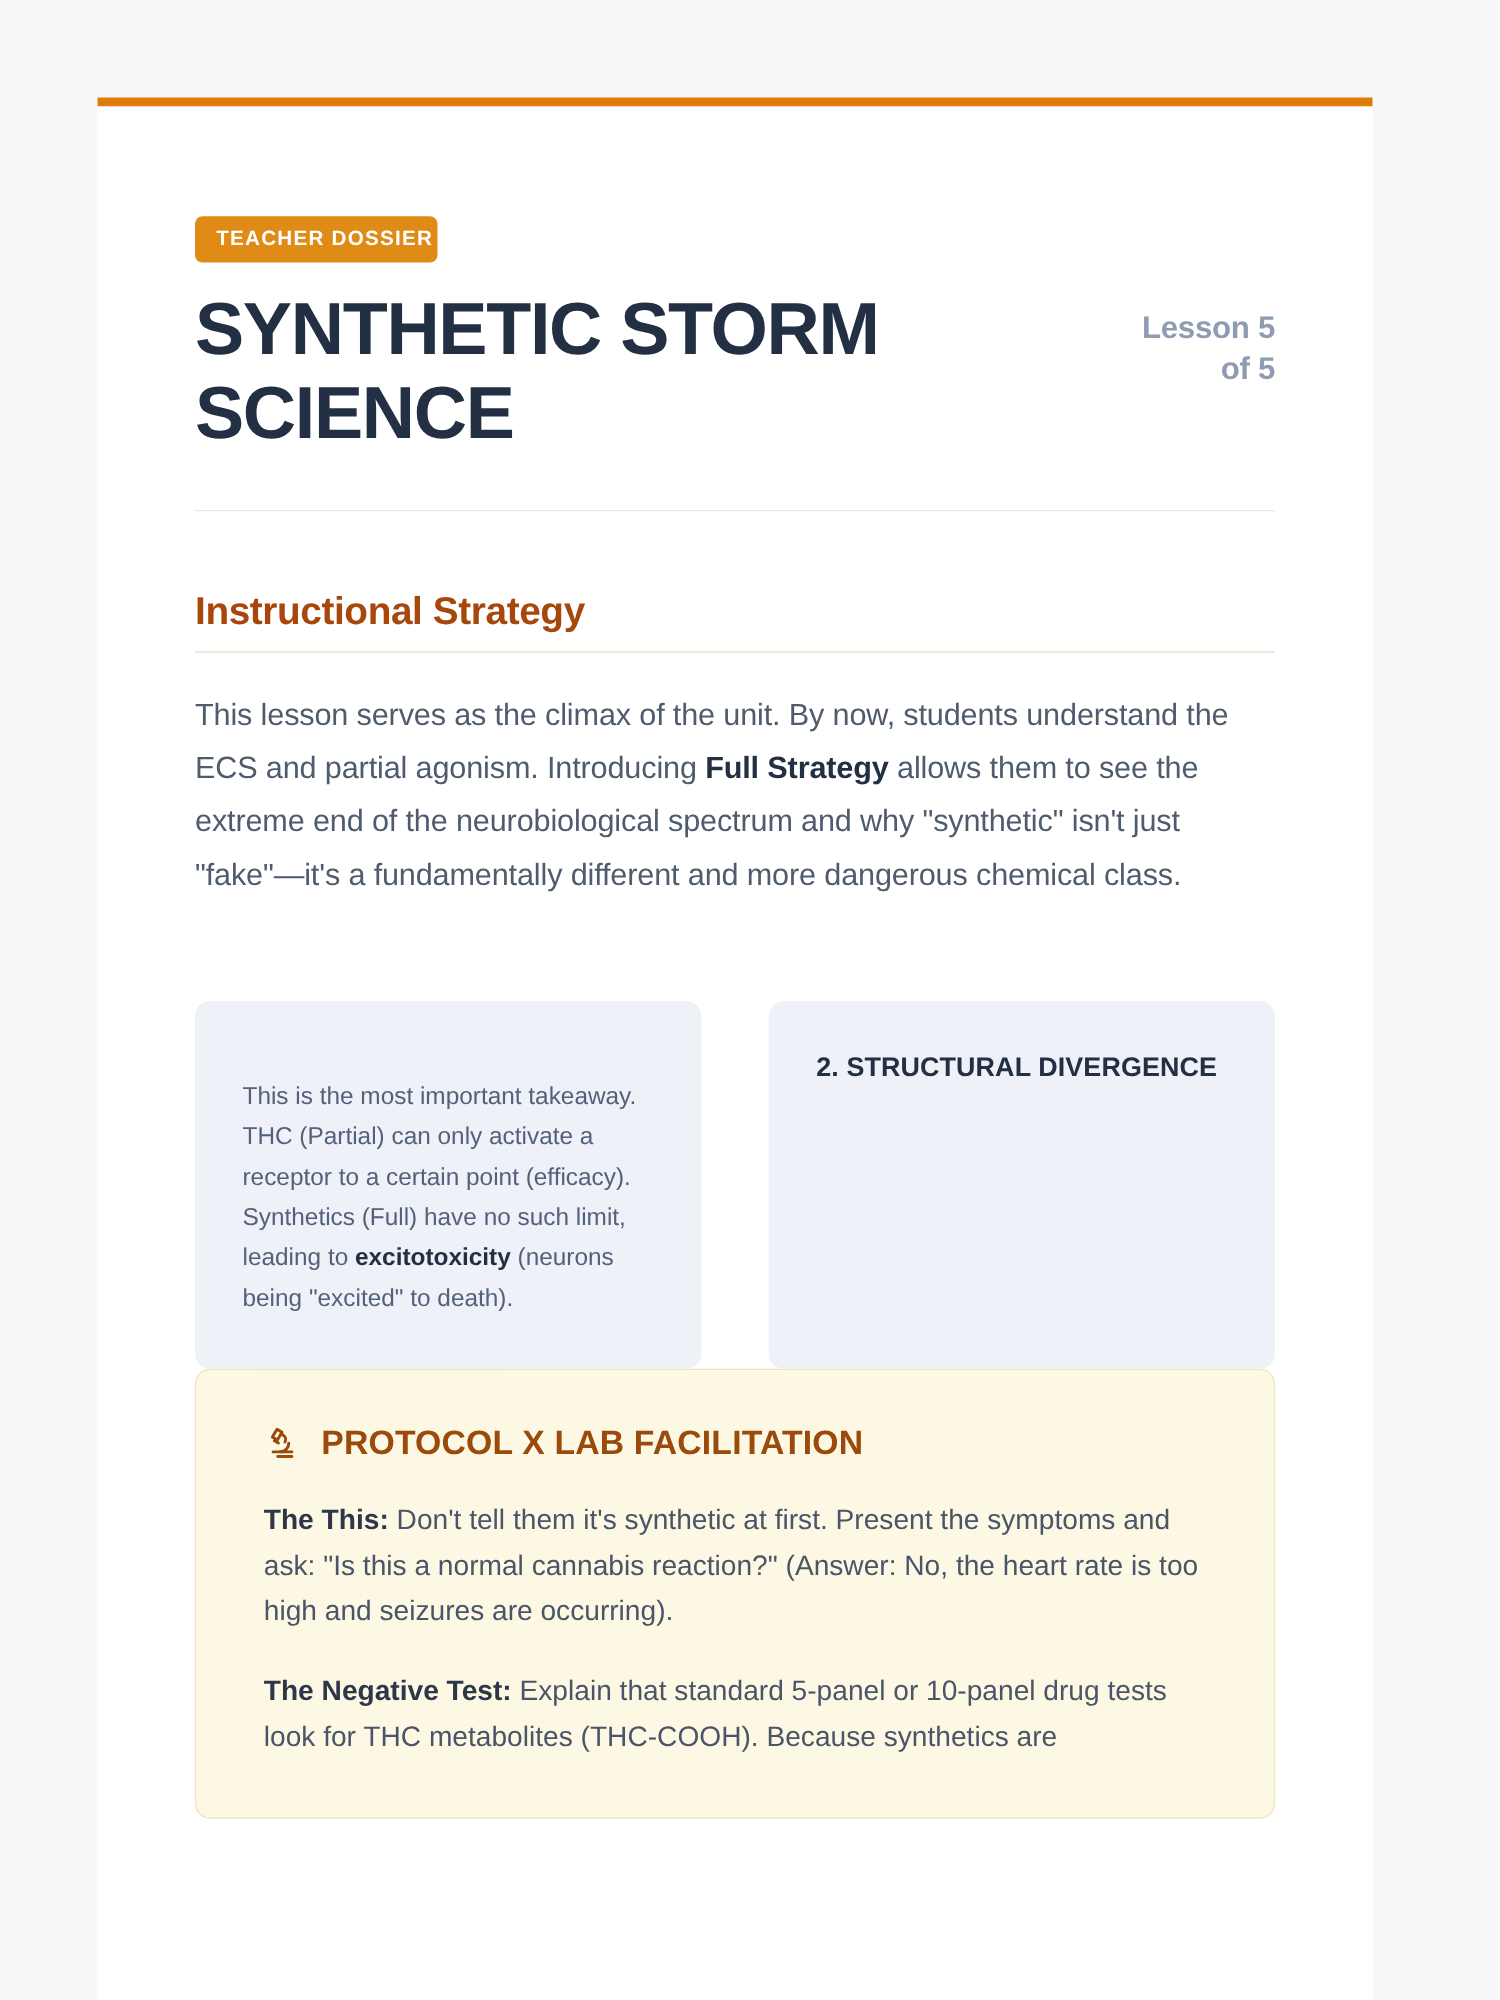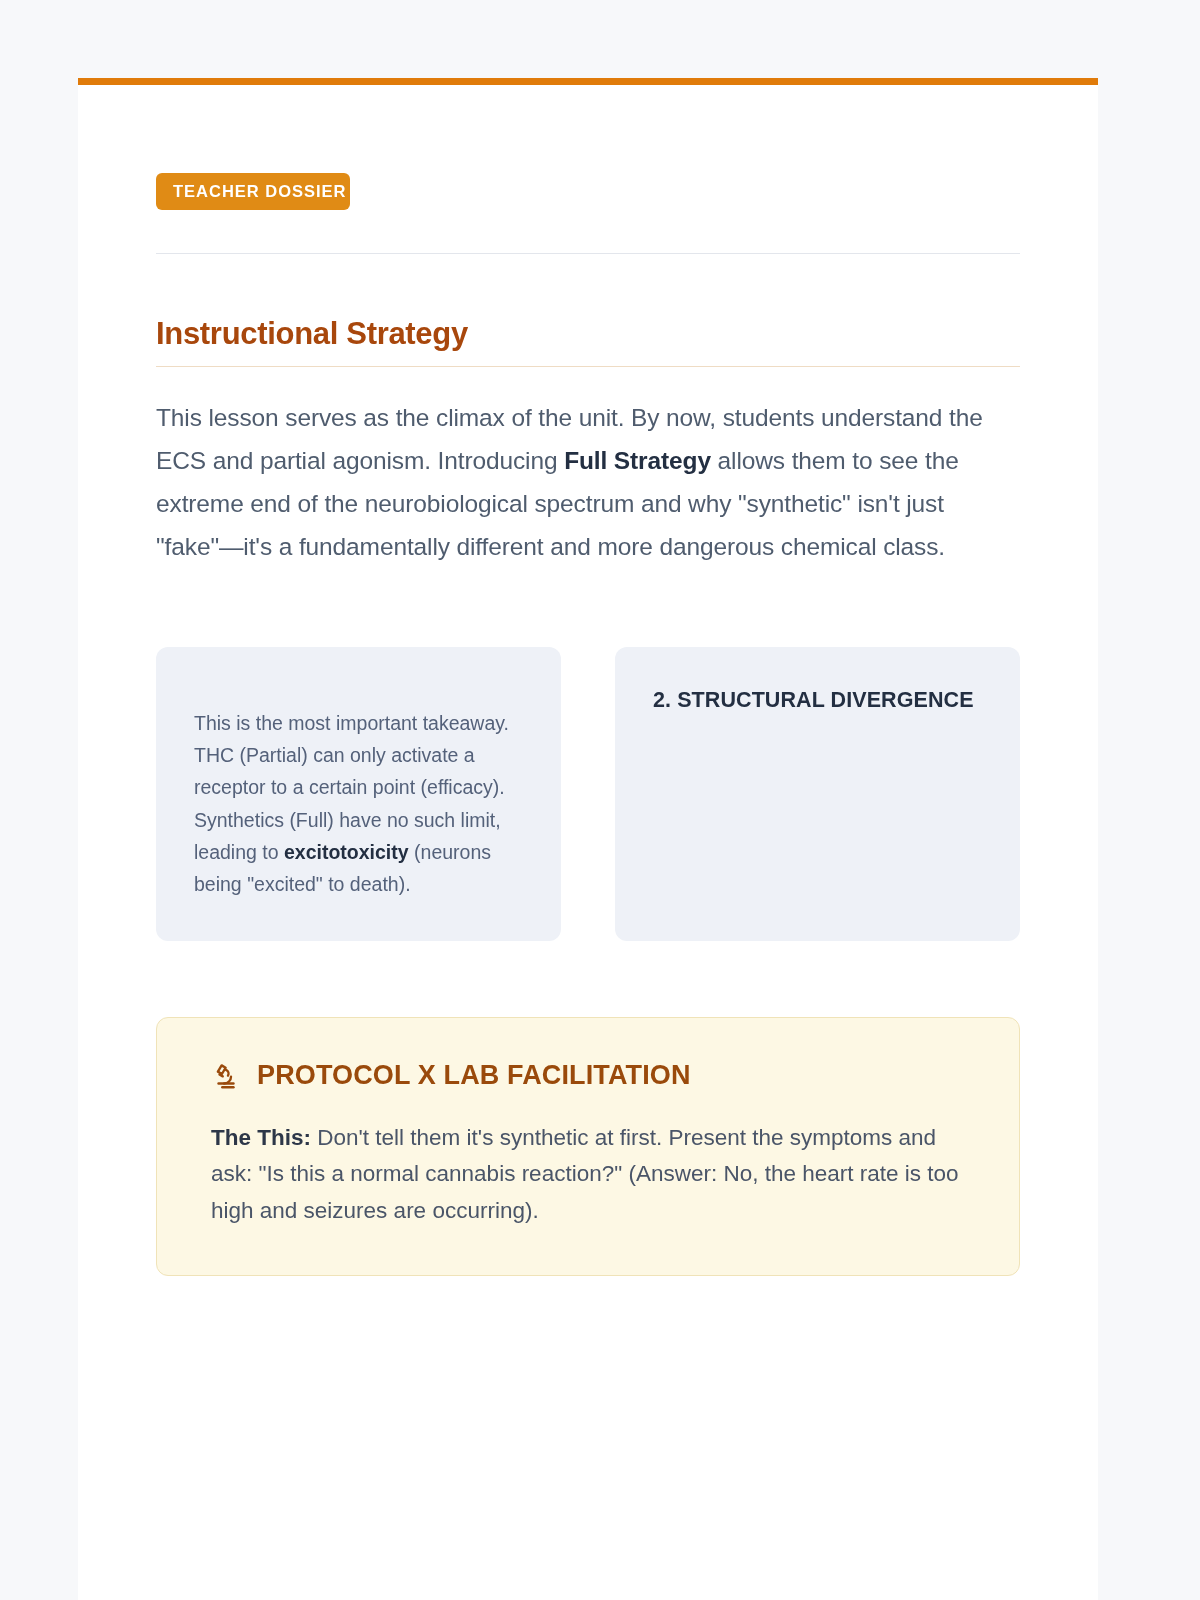--- a/index.html
+++ b/index.html
@@ -113,21 +113,20 @@
   .card-text {
     margin-top: 22px;
     font-size: 19.5px;
     line-height: 1.66;
     color: #54617a;
   }
   .card-text b { color: #232f42; font-weight: bold; }
 
   
   .callout {
-    margin-top: 76px;
     background: #fdf8e4;
     border: 1px solid #f0e3b8;
     border-radius: 12px;
     padding: 42px 46px 46px 54px;
   }
   .callout-head {
     display: flex;
     align-items: center;
     gap: 16px;
   }
@@ -153,20 +152,25 @@
   .callout-p b { color: #2d3748; font-weight: bold; }
 </style>
 </head>
 <body>
 
 <div class="page">
   <div class="inner">
 
     <div class="header">
       <span class="badge">TEACHER DOSSIER</span>
+      <div class="title-row">
+        <h1 class="doc-title">SYNTHETIC STORM SCIENCE</h1>
+        <div class="lesson-count">Lesson 5
+of 5</div>
+      </div>
       <div class="rule"></div>
     </div>
 
     <div class="section">
       <h2 class="section-title">Instructional Strategy</h2>
       <p class="body-text"><span>This lesson serves as the climax of the unit. By now, students understand the ECS and partial agonism. Introducing </span><b>Full Strategy</b><span> allows them to see the extreme end of the neurobiological spectrum and why "synthetic" isn't just "fake"—it's a fundamentally different and more dangerous chemical class.</span></p>
     </div>
 
     <div class="cards">
       <div class="card">
@@ -183,16 +187,17 @@
           <path d="M6 18h12"></path>
           <path d="M9 21h9"></path>
           <path d="M10.5 18a5.5 5.5 0 0 0 5.5-5.5"></path>
           <path d="M8.5 3.5l3.2 1.9-3 5-3.2-1.9z"></path>
           <path d="M6.8 10.8l2.6 1.5"></path>
           <path d="M11.2 6.6l1.3.8a3.2 3.2 0 0 1 1.1 4.3"></path>
         </svg>
         <div class="callout-title">PROTOCOL X LAB FACILITATION</div>
       </div>
       <p class="callout-p"><b>The This:</b><span> Don't tell them it's synthetic at first. Present the symptoms and ask: "Is this a normal cannabis reaction?" (Answer: No, the heart rate is too high and seizures are occurring).</span></p>
+      <p class="callout-p"><b>The Negative Test:</b><span> Explain that standard 5-panel or 10-panel drug tests look for THC metabolites (THC-COOH). Because synthetics are</span></p>
     </div>
 
   </div>
 </div>
 
 </body></html>

